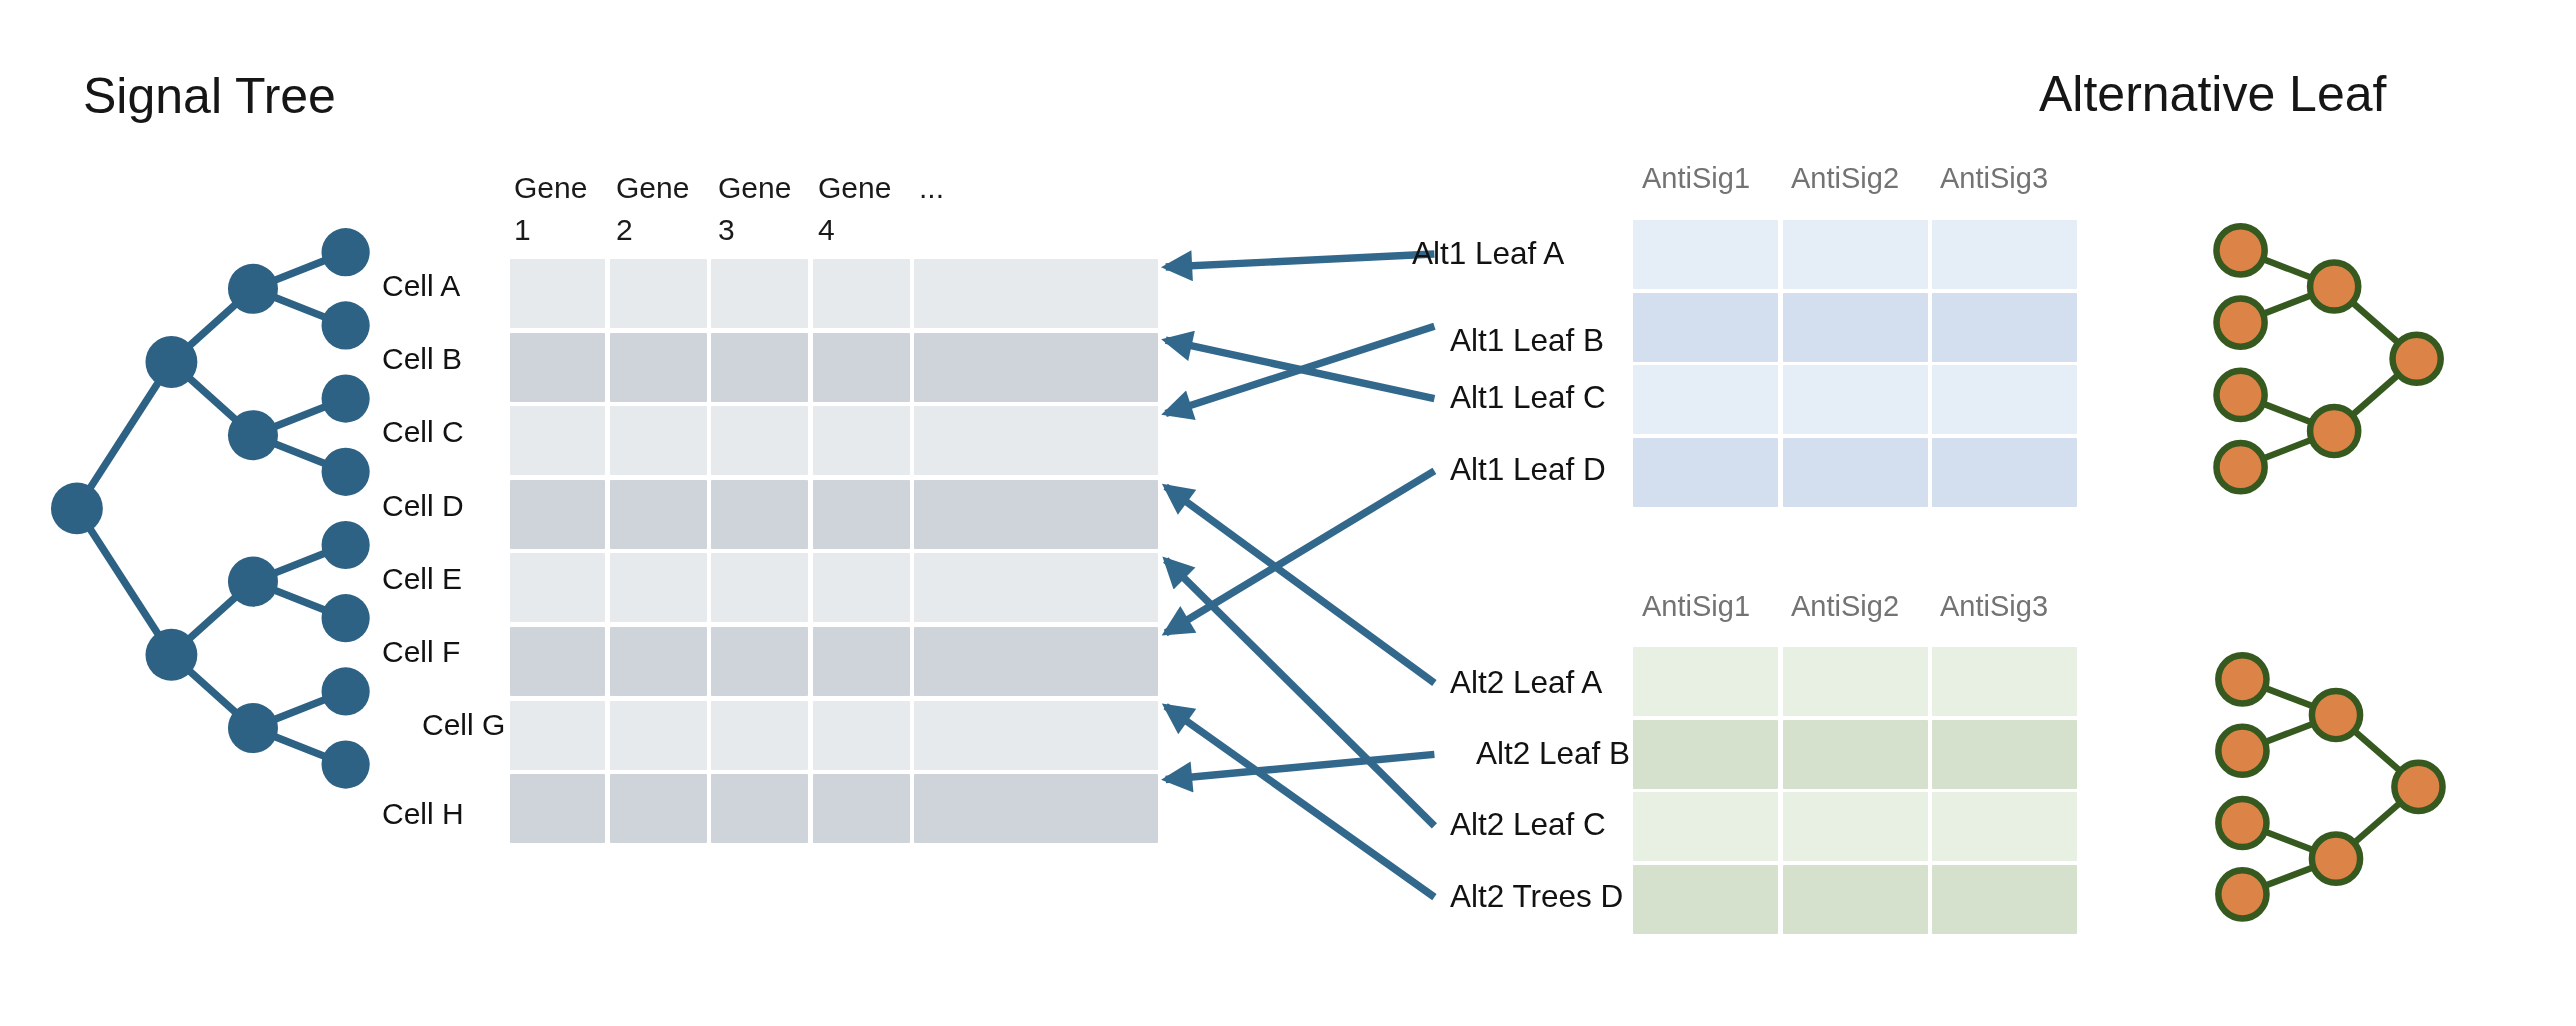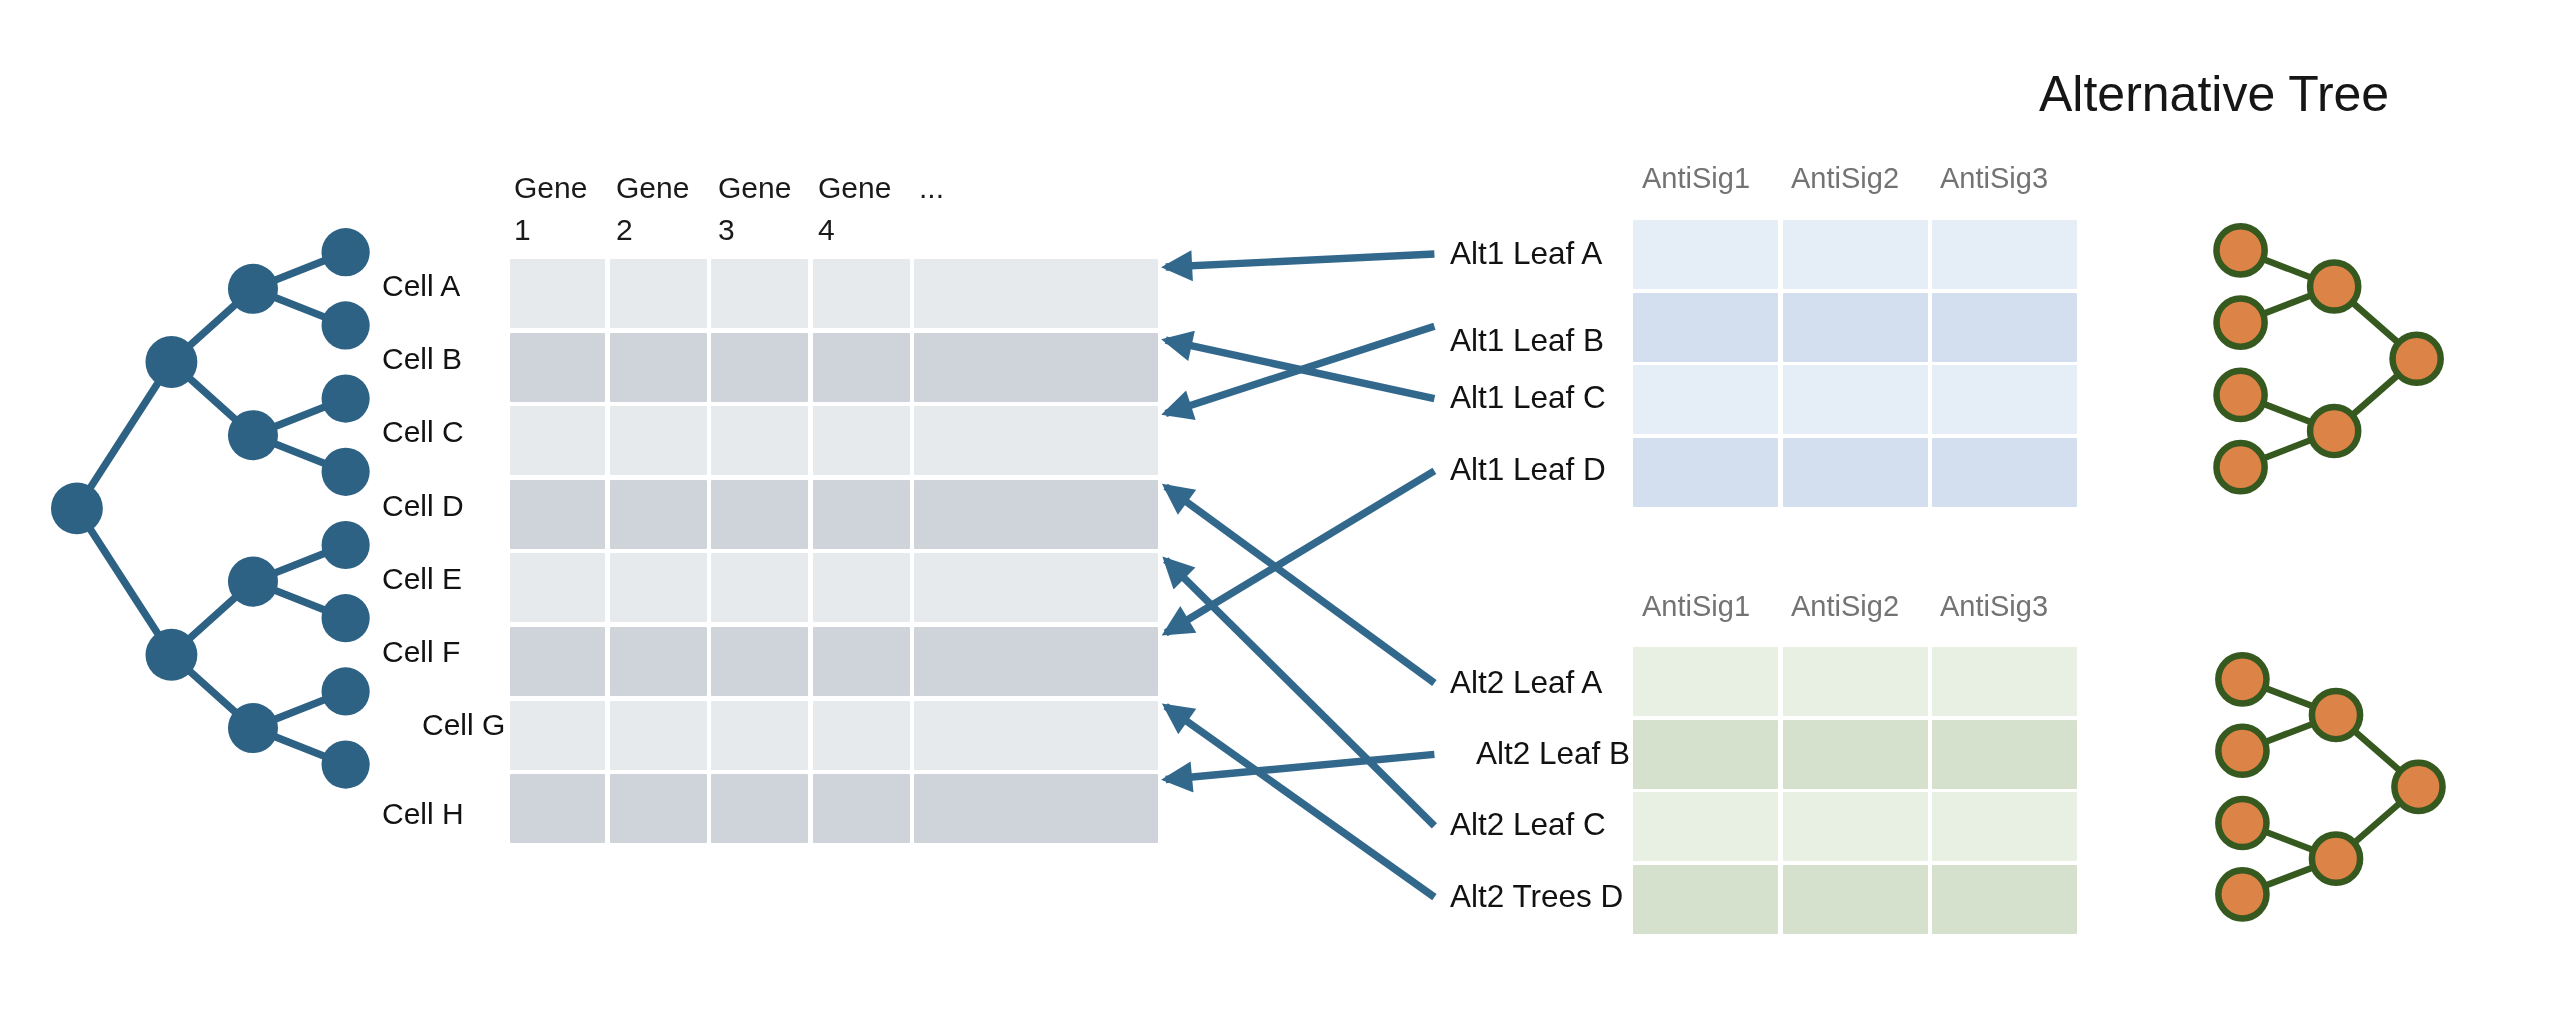--- a/index.html
+++ b/index.html
@@ -24,21 +24,22 @@
   .antisig-header{
     position:absolute;font-size:29px;line-height:35px;white-space:nowrap;color:#737373;
   }
   .grid-table{position:absolute;display:grid;}
   .grid-table .cell{border-radius:0.9px;}
 </style>
 </head>
 <body>
 
 <div id="canvas">
-  <div id="title-right" class="title">Alternative Tree</div>
+  <div id="title-left" class="title">Signal Tree</div>
+  <div id="title-right" class="title">Alternative Leaf</div>
 
   <svg id="overlay" viewBox="0 0 2780 1108" xmlns="http://www.w3.org/2000/svg">
       <defs>
         <marker id="ah" viewBox="0 0 10 10" refX="8.5" refY="5" markerWidth="4.6" markerHeight="4.2" orient="auto-start-reverse">
           <path d="M0,0 L10,5 L0,10 z" fill="#33688D"></path>
         </marker>
       </defs>
       <g>
         <line x1="83" y1="548.5" x2="185" y2="390.5" stroke="#2D6284" stroke-width="8"></line>
         <line x1="83" y1="548.5" x2="185" y2="706.5" stroke="#2D6284" stroke-width="8"></line>
@@ -170,21 +171,21 @@
       <div class="cell-label" style="left: 382px; top: 338px;">Cell B</div>
       <div class="cell-label" style="left: 382px; top: 411px;">Cell C</div>
       <div class="cell-label" style="left: 382px; top: 485px;">Cell D</div>
       <div class="cell-label" style="left: 382px; top: 558px;">Cell E</div>
       <div class="cell-label" style="left: 382px; top: 631px;">Cell F</div>
       <div class="cell-label" style="left: 382px; top: 704px; margin-left: 40px;">Cell G</div>
       <div class="cell-label" style="left: 382px; top: 793px;">Cell H</div>
     </div>
   <div id="alt-sections">
       <div>
-        <div class="alt-leaf-label" style="left: 1450px; top: 233px;">Alt1 Leaf A</div>
+        <div class="alt-leaf-label" style="left: 1412px; top: 233px;">Alt1 Leaf A</div>
         <div class="alt-leaf-label" style="left: 1450px; top: 320px;">Alt1 Leaf B</div>
         <div class="alt-leaf-label" style="left: 1450px; top: 377px;">Alt1 Leaf C</div>
         <div class="alt-leaf-label" style="left: 1450px; top: 449px;">Alt1 Leaf D</div>
         <div class="antisig-header" style="left: 1642px; top: 161px;">AntiSig1</div>
         <div class="antisig-header" style="left: 1791px; top: 161px;">AntiSig2</div>
         <div class="antisig-header" style="left: 1940px; top: 161px;">AntiSig3</div>
         <div class="grid-table" style="left: 1633px; top: 220px; grid-template-columns: repeat(3, 145px); grid-template-rows: repeat(4, 69px); gap: 3.7px 4.6px;">
           <div class="cell" style="background: rgb(229, 237, 246);"></div>
           <div class="cell" style="background: rgb(229, 237, 246);"></div>
           <div class="cell" style="background: rgb(229, 237, 246);"></div>

